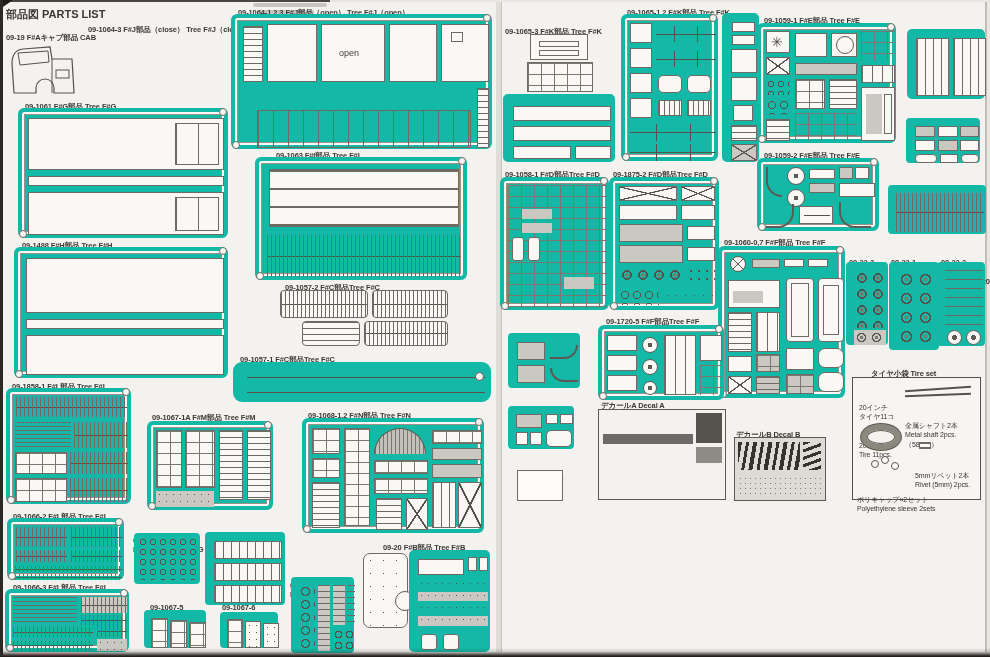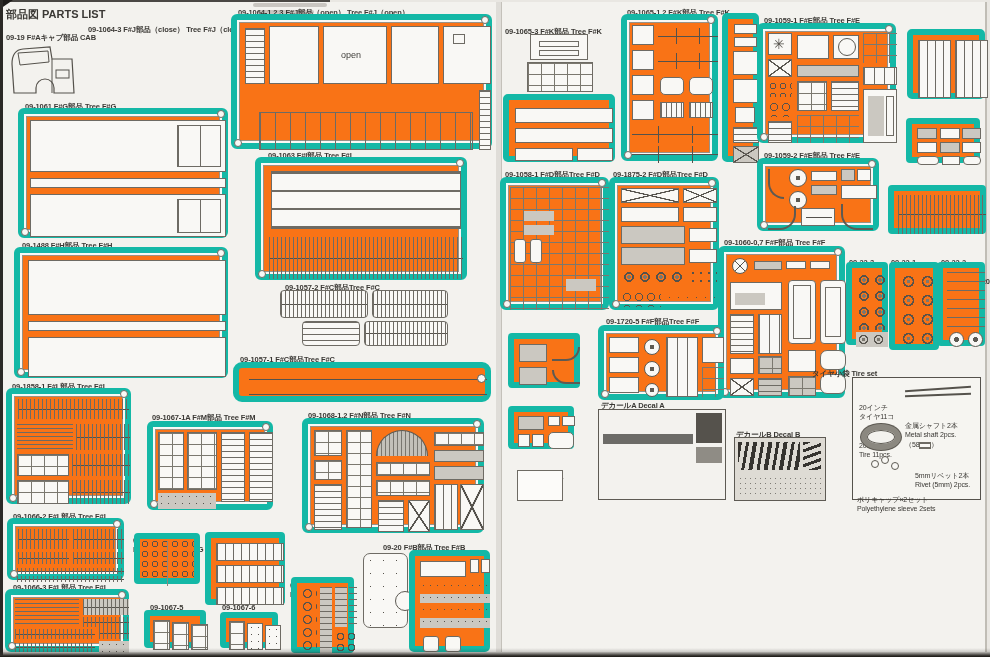--- a/index.html
+++ b/index.html
@@ -1,21 +1,21 @@
 <!DOCTYPE html>
 <html><head>
 <meta charset="utf-8">
 <style>
   html,body{margin:0;padding:0;background:#d9d7d2}
   #stage{position:relative;width:990px;height:657px;background:#e9e7e2;overflow:hidden;
          font-family:"Liberation Sans","DejaVu Sans",sans-serif;color:#34322e}
   .page{position:absolute;background:#f3f2ee}
   i,b,u{display:block;position:absolute;box-sizing:border-box;font-style:normal;text-decoration:none}
   .lbl{position:absolute;font-size:7.5px;line-height:1.3;font-weight:700;color:#3a3834;white-space:pre;letter-spacing:-0.1px}
-  .tree{position:absolute;border:6px solid #14b8a6;border-radius:6px;background:#f97316;box-sizing:border-box}
+  .tree{position:absolute;border:4px solid #14b8a6;border-radius:6px;background:#14b8a6;box-sizing:border-box}
   .tree.in{box-shadow:inset 0 0 0 2px #f9f8f5,inset 0 0 0 3px #989288}
   .tree.in::before{content:"";position:absolute;right:-3px;top:-4px;width:6px;height:6px;border:1px solid #6e6b64;border-radius:50%;background:#f9f8f5}
   .tree.in::after{content:"";position:absolute;left:-3px;bottom:-4px;width:6px;height:6px;border:1px solid #6e6b64;border-radius:50%;background:#f9f8f5}
   .p{border:1px solid #6e6b64;background:#f9f8f5}
   .nb{border:none;background:none}
   .sh{background:#cbc8c1}
   .circ{border:1px solid #5d5a53;border-radius:50%;background:#f9f8f5}
   .wheel{border:1px solid #5d5a53;border-radius:50%;background:#f9f8f5 radial-gradient(circle 2.5px at 50% 50%,#5d5a53 97%,transparent)}
   .dome{border:1px solid #5d5a53;border-bottom:none;border-radius:60px 60px 0 0;
         background:#c3c0b9 repeating-linear-gradient(90deg,rgba(90,87,80,.7) 0 1px,transparent 1px 4px)}
@@ -114,21 +114,21 @@
     </i>
   </div>
 
   <div class="lbl" style="left:22px;top:241px">09-1488 F#H部品 Tree F#H</div>
   <div class="tree in" style="left:14px;top:247px;width:214px;height:131px">
     <i class="p" style="left:8px;top:7px;width:198px;height:55px"></i>
     <i class="p" style="left:8px;top:68px;width:198px;height:10px"></i>
     <i class="p" style="left:8px;top:84px;width:198px;height:40px"></i>
   </div>
 
-  <div class="lbl" style="left:268px;top:151px">09-1063 F#I部品 Tree F#I</div>
+  <div class="lbl" style="left:276px;top:151px">09-1063 F#I部品 Tree F#I</div>
   <div class="tree in" style="left:255px;top:157px;width:212px;height:123px">
     <i class="p tx-planks" style="left:10px;top:8px;width:190px;height:58px"></i>
     <i class="nb tx-comb" style="left:8px;top:74px;width:194px;height:42px"></i>
   </div>
 
   <div class="lbl" style="left:285px;top:283px">09-1057-2 F#C部品Tree F#C</div>
   <i class="p tx-comb" style="left:280px;top:290px;width:88px;height:28px;border-radius:4px"></i>
   <i class="p tx-comb" style="left:372px;top:290px;width:76px;height:28px;border-radius:4px"></i>
   <i class="p tx-slats" style="left:302px;top:321px;width:58px;height:25px;border-radius:4px"></i>
   <i class="p tx-comb" style="left:364px;top:321px;width:84px;height:25px;border-radius:4px"></i>
@@ -438,21 +438,21 @@
 
   <div class="lbl" style="left:941px;top:238px">
     <div>09-22-2</div><div>純鉄20B</div><div>Tree STEEL20B</div>
   </div>
   <div class="tree" style="left:937px;top:262px;width:48px;height:84px;border-radius:4px">
     <i class="nb tx-slats9" style="left:4px;top:4px;width:38px;height:56px"></i>
     <i class="wheel" style="left:6px;top:64px;width:15px;height:15px"></i>
     <i class="wheel" style="left:25px;top:64px;width:15px;height:15px"></i>
   </div>
 
-  <div class="lbl" style="left:812px;top:369px">タイヤ小袋 Tire set</div>
+  <div class="lbl" style="left:871px;top:369px">タイヤ小袋 Tire set</div>
   <div class="p" style="position:absolute;left:852px;top:377px;width:127px;height:121px;border:1px solid #55524c;background:#f6f5f1">
     <div class="lbl tiny" style="left:6px;top:6px">
       <div>20インチ</div><div>タイヤ11コ</div>
       <div>20inch</div><div>Tire 11pcs.</div>
     </div>
     <i style="left:52px;top:10px;width:66px;height:2px;background:#55524c;transform:rotate(-4deg)"></i>
     <i style="left:52px;top:16px;width:66px;height:2px;background:#55524c;transform:rotate(-2deg)"></i>
     <div class="lbl tiny" style="left:52px;top:24px">
       <div>金属シャフト2本</div><div>Metal shaft 2pcs.</div><div>（58mm）</div>
     </div>

